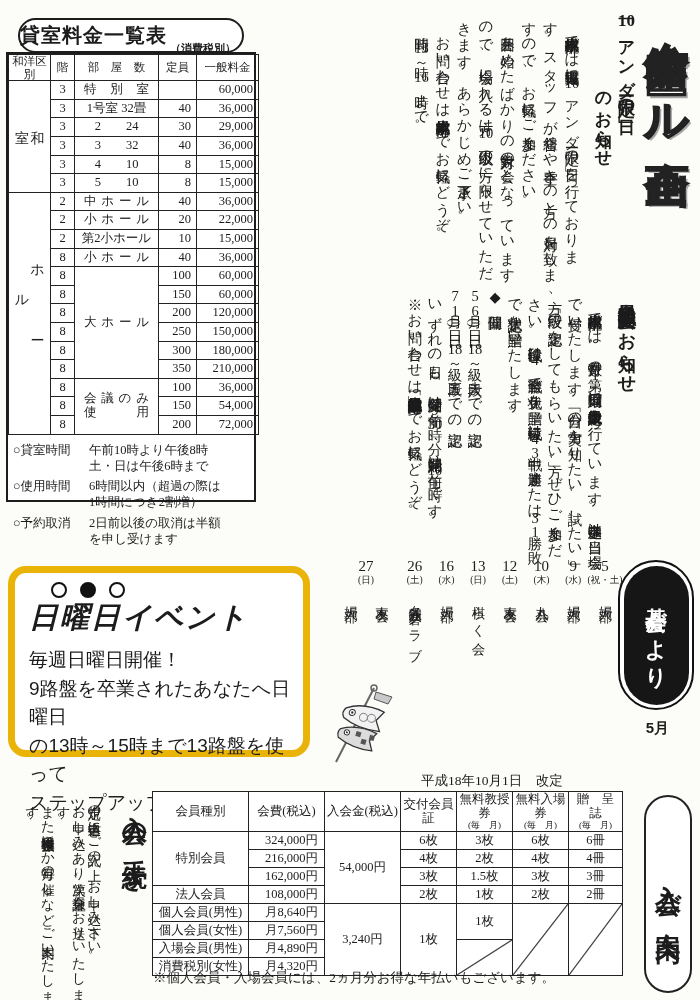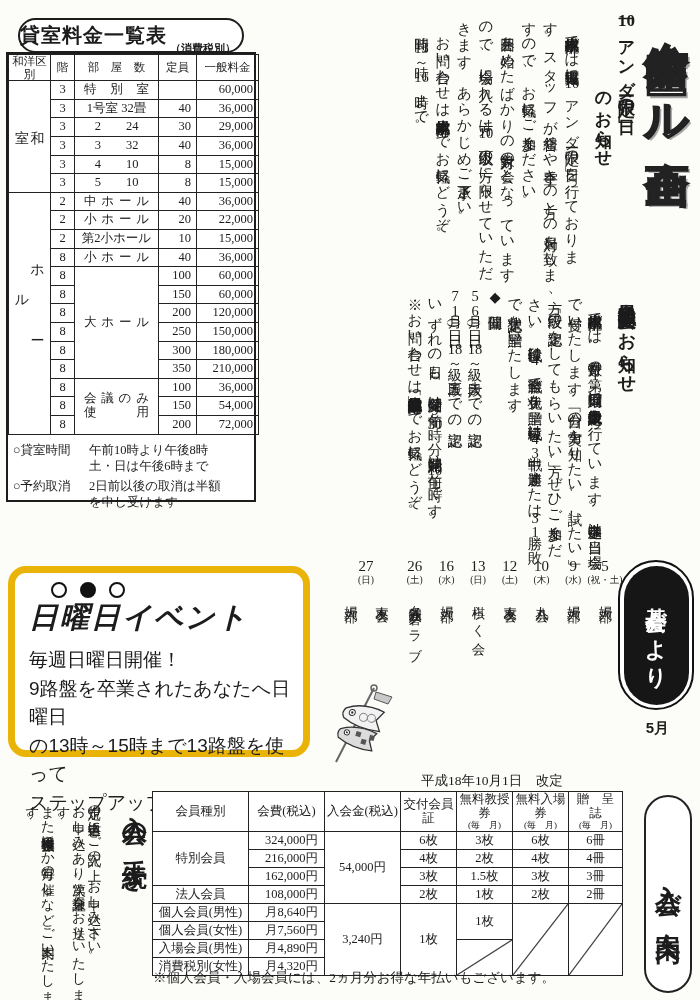--- a/index.html
+++ b/index.html
@@ -219,20 +219,25 @@
             <td class="r">200</td>
             <td class="r">72,000</td>
           </tr>
     </tbody>
       </table>
     <div id="rental-notes">
       <div class="note">
           <span class="lb">○貸室時間</span>
           <span class="tx">午前10時より午後8時
 土・日は午後6時まで</span>
+        </div>
+      <div class="note">
+          <span class="lb">○使用時間</span>
+          <span class="tx">6時間以内（超過の際は
+1時間につき2割増）</span>
         </div>
       <div class="note">
           <span class="lb">○予約取消</span>
           <span class="tx">2日前以後の取消は半額
 を申し受けます</span>
         </div>
     </div>
   </div>
 
   <div id="main-title">会館ホール企画</div>

